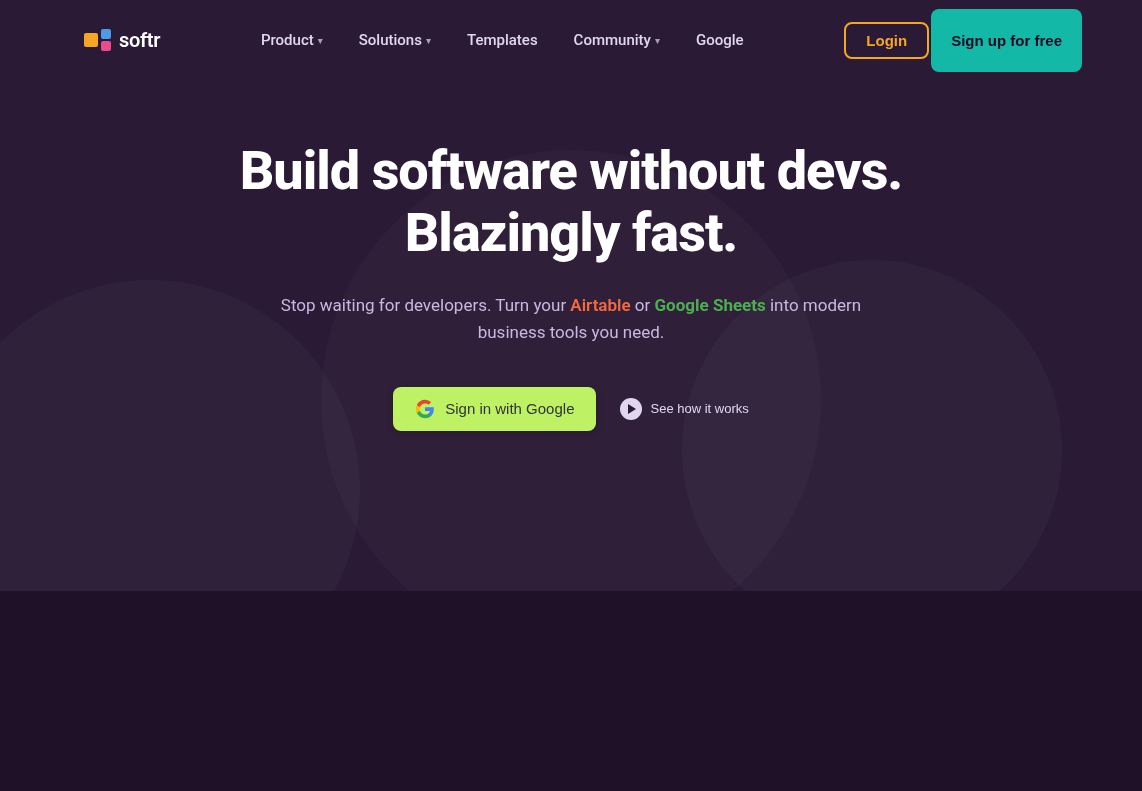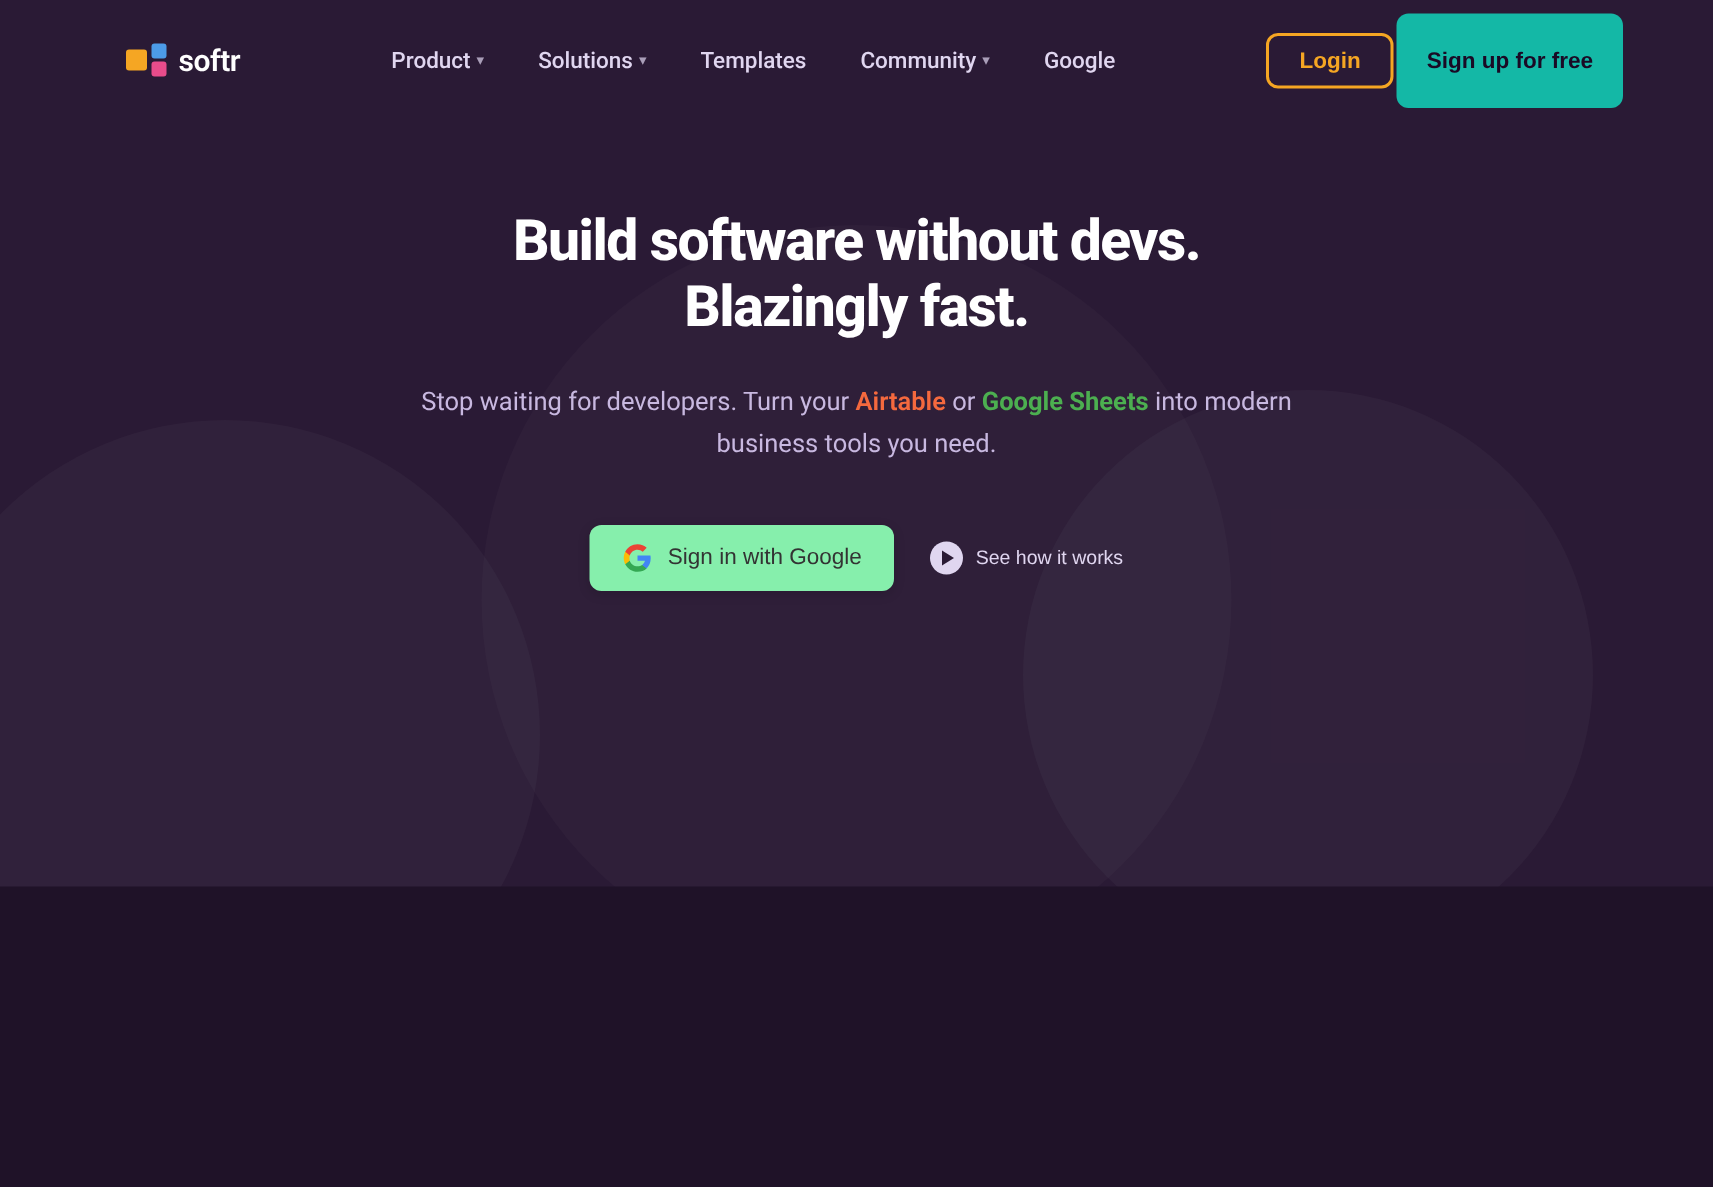--- a/index.html
+++ b/index.html
@@ -163,21 +163,21 @@
       flex-direction: column;
       align-items: center;
       text-align: center;
       padding: 60px 20px 0;
       position: relative;
       z-index: 10;
     }
 
     .hero-title {
       color: #ffffff;
-      font-size: 38px;
+      font-size: 54px;
       font-weight: 800;
       line-height: 1.15;
       letter-spacing: -1px;
       max-width: 750px;
       margin-bottom: 28px;
     }
 
     .hero-subtitle {
       color: #c8b8e0;
       font-size: 17px;
@@ -202,21 +202,21 @@
     .hero-actions {
       display: flex;
       align-items: center;
       gap: 24px;
     }
 
     .btn-google {
       display: flex;
       align-items: center;
       gap: 10px;
-      background: #86efac;
+      background: #bef264;
       color: #333333;
       font-size: 15px;
       font-weight: 500;
       padding: 12px 22px;
       border-radius: 8px;
       border: none;
       cursor: pointer;
       box-shadow: 0 2px 8px rgba(0,0,0,0.15);
     }
 

